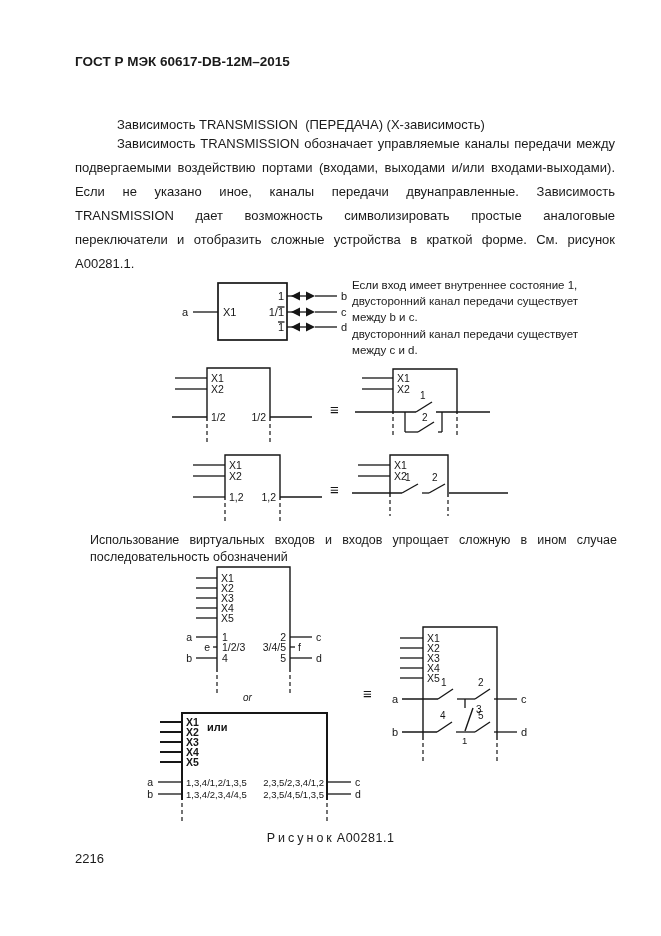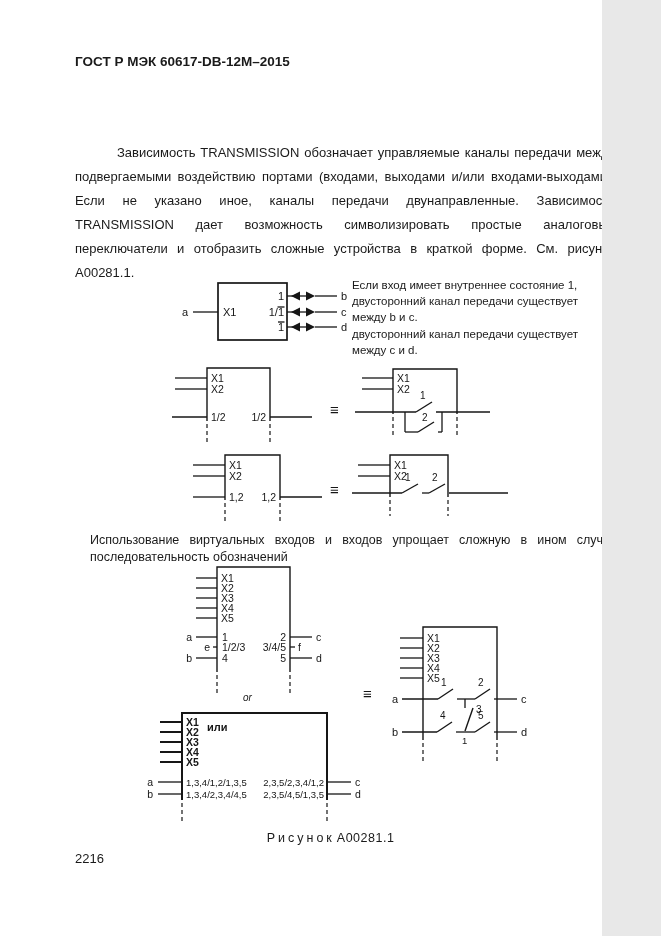--- a/index.html
+++ b/index.html
@@ -1,22 +1,22 @@
 <!DOCTYPE html>
 <html><head>
 <meta charset="utf-8">
 <style>
   html,body{margin:0;padding:0;background:#e8e8e8;}
-  .page{position:relative;width:602px;height:936px;background:#ffffff;overflow:hidden;
+  .page{position:relative;width:661px;height:936px;background:#ffffff;overflow:hidden;
         font-family:"Liberation Sans","DejaVu Sans",sans-serif;color:#1a1a1a;}
   .abs{position:absolute;}
   .hdr{left:75px;top:54px;font-size:13.5px;font-weight:bold;}
   .ttl{left:117px;top:86px;font-size:15px;font-weight:bold;}
   .intro{left:117px;top:117px;font-size:13px;white-space:pre-wrap;}
-  .body-par{left:75px;top:141px;width:540px;font-size:13px;line-height:24px;
+  .body-par{left:75px;top:132px;width:540px;font-size:13px;line-height:24px;
             text-align:justify;text-indent:42px;}
   .annot{left:352px;top:277px;width:276px;font-size:11.5px;line-height:16.2px;}
   .note{left:90px;top:532px;width:527px;font-size:12.5px;line-height:17px;text-align:justify;}
   .caption{left:0;top:831px;width:661px;text-align:center;font-size:12.5px;}
   .cap-word{letter-spacing:3px;margin-right:2px;}
   .cap-num{letter-spacing:0.5px;}
   .pagenum{left:75px;top:851px;font-size:13px;}
   svg{position:absolute;left:0;top:0;}
   svg text{font-family:"Liberation Sans","DejaVu Sans",sans-serif;fill:#161616;}
   .bx{fill:none;stroke:#161616;stroke-width:1.7;}
@@ -34,20 +34,21 @@
   .eq{font-size:15px;}
   .or{font-size:10px;font-style:italic;}
   .arr{fill:#161616;stroke:none;}
 </style>
 </head>
 <body>
 
 <div class="page">
 
   <div class="abs hdr">ГОСТ Р МЭК 60617-DB-12M–2015</div>
+  <div class="abs intro">Зависимость TRANSMISSION  (ПЕРЕДАЧА) (X-зависимость)</div>
   <div class="abs body-par">Зависимость TRANSMISSION обозначает управляемые каналы передачи между подвергаемыми воздействию портами (входами, выходами и/или входами-выходами). Если не указано иное, каналы передачи двунаправленные. Зависимость TRANSMISSION дает возможность символизировать простые аналоговые переключатели и отобразить сложные устройства в краткой форме. См. рисунок A00281.1.</div>
 
   <div class="abs annot">
     <div>Если вход имеет внутреннее состояние 1,</div>
     <div>двусторонний канал передачи существует</div>
     <div>между b и c.</div>
     <div>двусторонний канал передачи существует</div>
     <div>между c и d.</div>
   </div>
 

